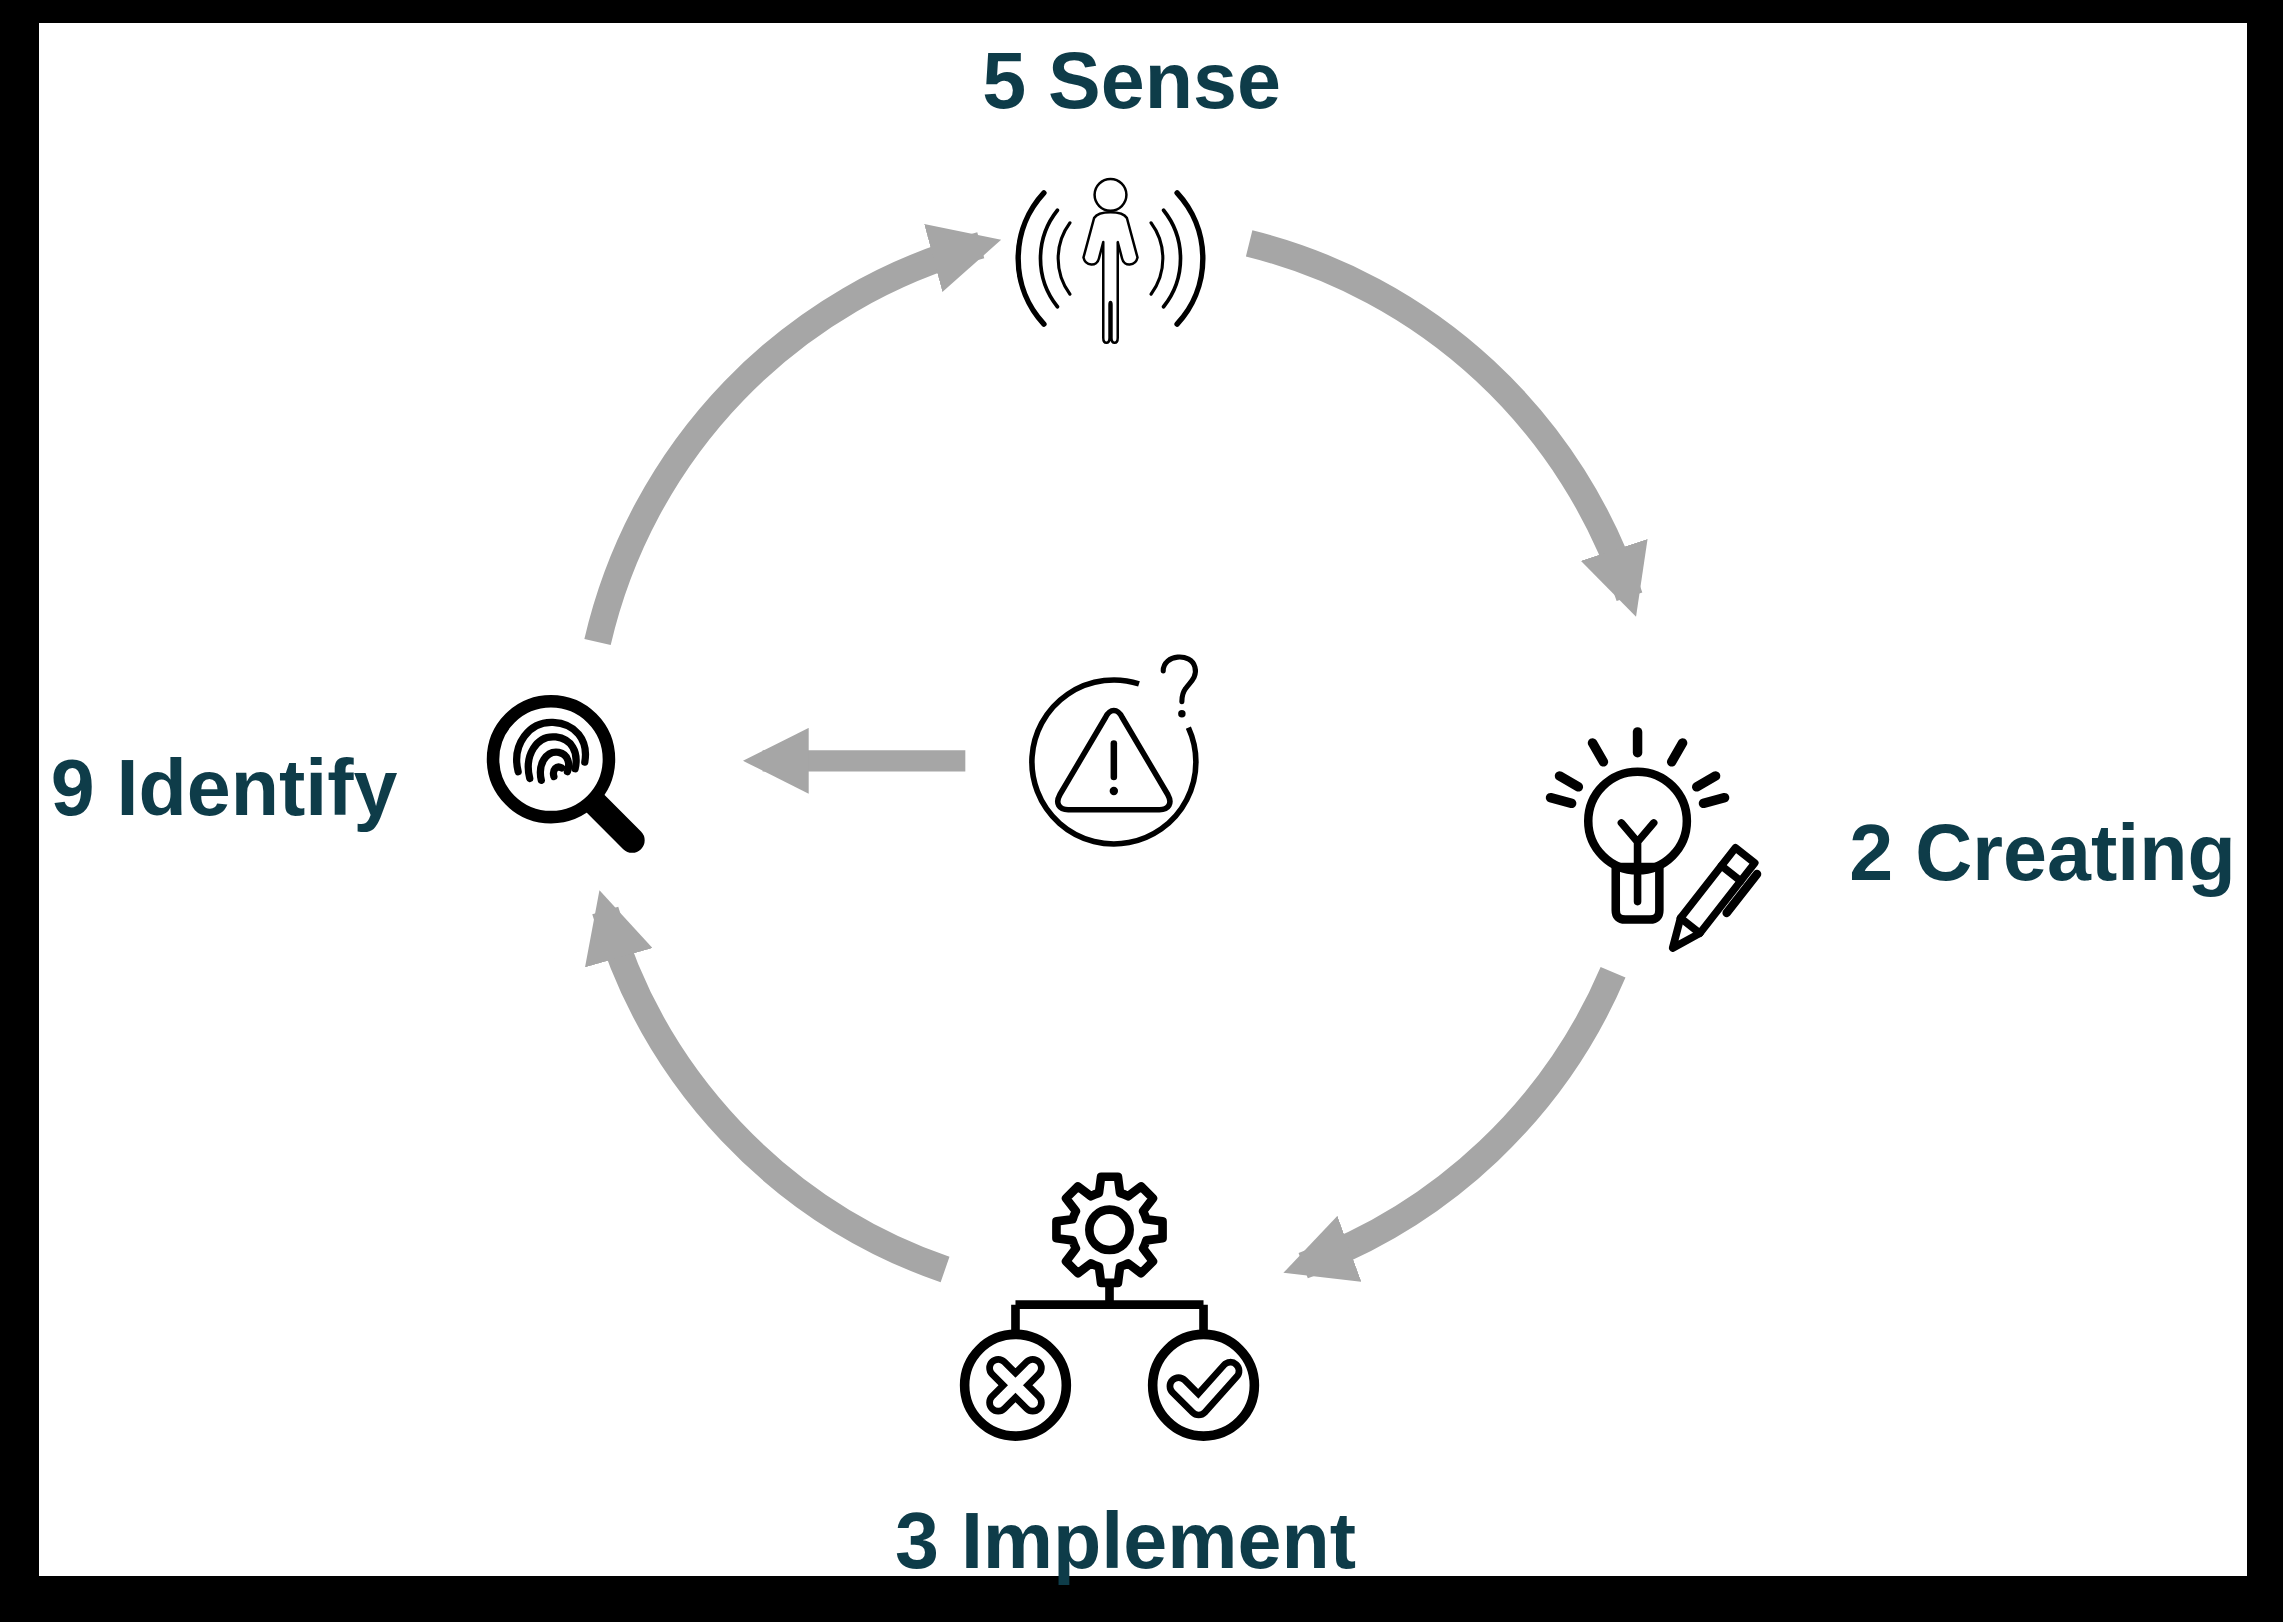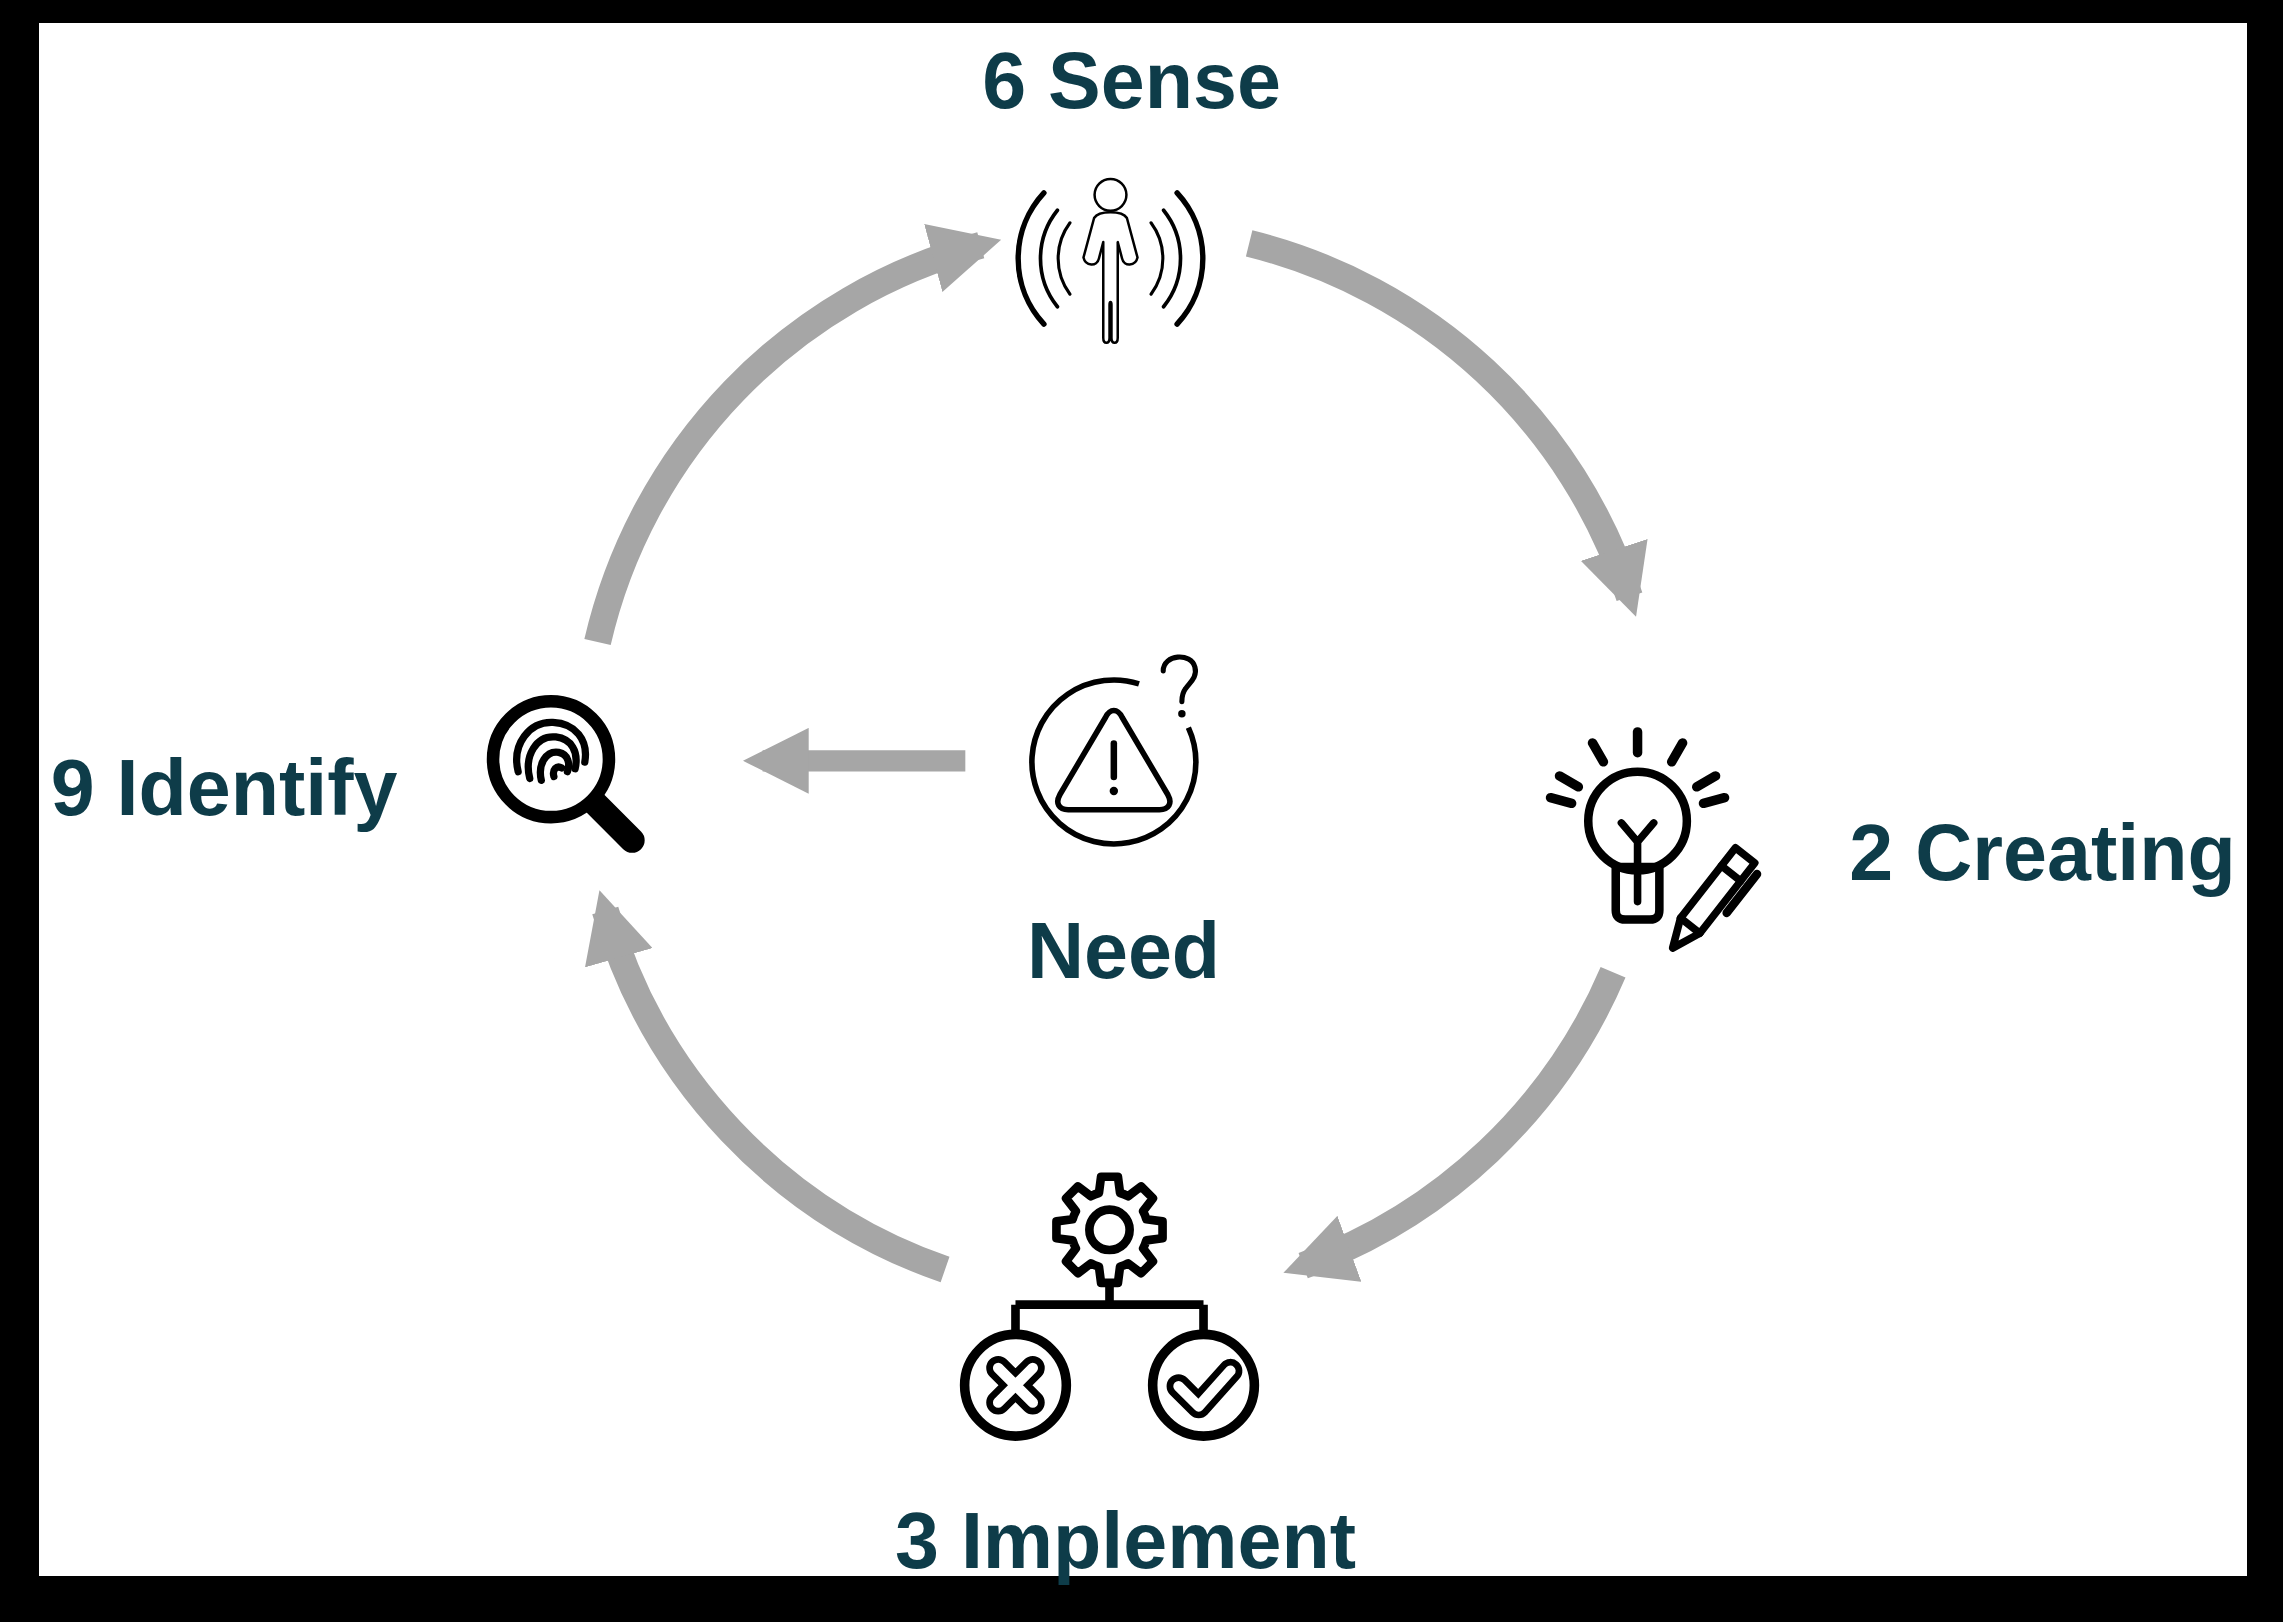--- a/index.html
+++ b/index.html
@@ -128,24 +128,23 @@
     <path d="M 44,222 L 80,258 M 80,222 L 44,258" stroke="#000" stroke-width="25" stroke-linecap="round" fill="none"></path>
     <path d="M 44,222 L 80,258 M 80,222 L 44,258" stroke="#fff" stroke-width="11" stroke-linecap="round" fill="none"></path>
   </g>
   <circle cx="258" cy="240" r="53" fill="#fff" stroke="#000" stroke-width="10"></circle>
   <g>
     <path d="M 232,241 L 253,262 L 286,225" stroke="#000" stroke-width="25" stroke-linecap="round" stroke-linejoin="round" fill="none"></path>
     <path d="M 232,241 L 253,262 L 286,225" stroke="#fff" stroke-width="11" stroke-linecap="round" stroke-linejoin="round" fill="none"></path>
   </g>
 </svg>
 
-<div class="step-label" style="left:842px;top:22px;width:579px">6 Sense</div>
+<div class="step-label" style="left:842px;top:22px;width:579px">5 Sense</div>
 
 <div class="step-label" style="left:11.6px;top:729px;width:425px">9 Identify</div>
 
 <div class="step-label" style="left:1830px;top:794px;width:425px">2 Creating</div>
 
 <div class="step-label" style="left:882px;top:892px;width:483px">
-  <div>Need</div>
 </div>
 
 <div class="step-label" style="left:884px;top:1482px;width:483px">3 Implement</div>
 
 
 </body></html>

